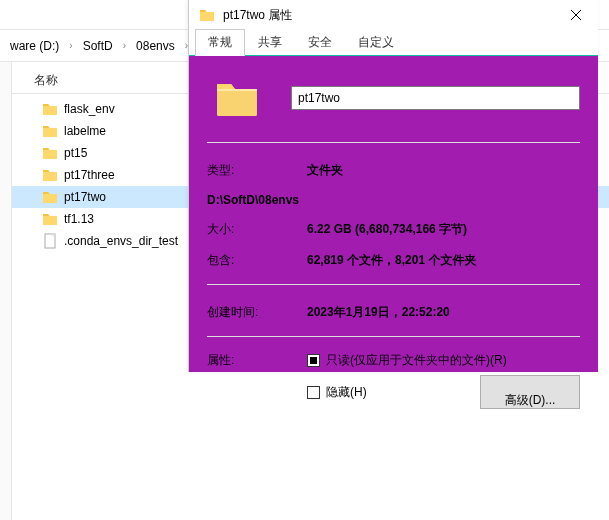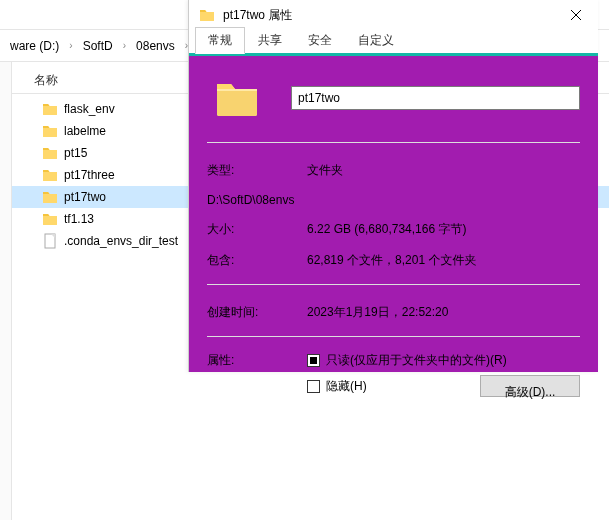--- a/index.html
+++ b/index.html
@@ -105,21 +105,21 @@
     display: flex; align-items: center; justify-content: center;
     color: #333;
   }
 
   .tabstrip {
     display: flex;
     align-items: flex-end;
     height: 26px;
     padding: 0 6px;
     background: #fff;
-    border-bottom: 3px solid #14b8a6;
+    border-bottom: 1px solid #14b8a6;
   }
   .tab {
     padding: 4px 12px;
     font-size: 12px;
     border: 1px solid transparent;
     border-bottom: none;
     margin-right: 0px;
     position: relative;
     color: #333;
   }
@@ -157,21 +157,21 @@
   }
   .kv {
     display: flex;
     align-items: center;
     padding: 7px 0;
   }
   .kv .k {
     width: 100px;
     color: #000;
   }
-  .kv .v { flex: 1; }
+  .kv .v { flex: 1; font-weight: bold; }
 
   .attr-row {
     display: flex;
     align-items: center;
     padding: 3px 0;
   }
   .attr-label { width: 100px; }
   .checkbox {
     width: 13px; height: 13px;
     border: 1px solid #333;
@@ -186,21 +186,21 @@
     background: #000;
   }
   .attr-text { }
   .adv-btn {
     margin-left: auto;
     width: 100px;
     height: 22px;
     border: 1px solid #adadad;
     background: #e1e1e1;
     font: inherit;
-    padding: 8px;
+    padding: 16px;
     text-align: center;
   }
 </style>
 </head>
 <body>
 
 <div class="explorer">
   <div class="explorer-top"></div>
   <div class="explorer-addr">
     <span class="addr-seg">ware (D:)</span>

